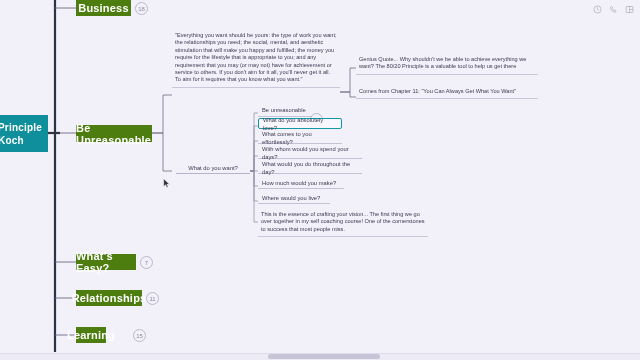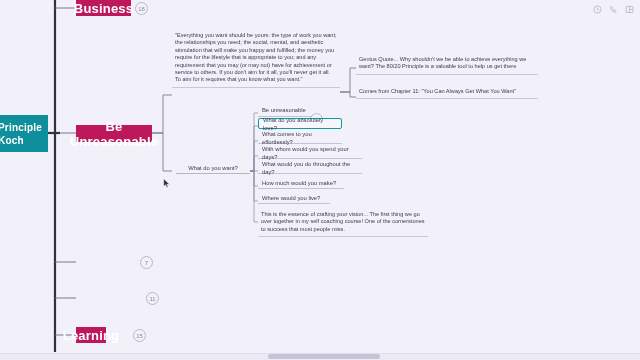--- a/index.html
+++ b/index.html
@@ -8,28 +8,27 @@
     background:#f2f1f9;
     font-family:"Liberation Sans", sans-serif;
     position:relative;
   }
   #canvas{position:absolute;inset:0;}
   svg.wires{position:absolute;left:0;top:0;width:640px;height:360px;pointer-events:none;}
 
   
   .node{
     position:absolute;
-    background:#be185d;
+    background:#4d7c0f;
     color:#ffffff;
-    font-size:13px;
+    font-size:11px;
     font-weight:bold;
     display:flex;align-items:center;justify-content:center;
     letter-spacing:.2px;
     box-sizing:border-box;
-    text-align:center;
   }
   .root{
     background:#0f8f9b;
     font-size:10px;
     line-height:13px;
     padding:4px 6px;
     justify-content:flex-start;
     text-align:left;
     white-space:pre-line;
   }
@@ -152,22 +151,24 @@
   </div>
 
   <div class="node root" style="left:-8px;top:115px;width:56px;height:37px;">Principle
 Koch</div>
 
   <div class="node" style="left:76px;top:0px;width:55px;height:16px;">Business</div>
   <div class="badge" style="left:135px;top:2px;">18</div>
 
   <div class="node" style="left:76px;top:125px;width:76px;height:17px;">Be Unreasonable</div>
 
+  <div class="node" style="left:76px;top:254px;width:60px;height:16px;">What's Easy?</div>
   <div class="badge" style="left:140px;top:256px;">7</div>
 
+  <div class="node" style="left:76px;top:290px;width:66px;height:16px;">Relationships</div>
   <div class="badge" style="left:146px;top:292px;">11</div>
 
   <div class="node" style="left:76px;top:327px;width:30px;height:16px;">Learning</div>
   <div class="badge" style="left:133px;top:329px;">15</div>
 
   <div class="textbox" style="left:172px;top:30px;width:168px;">"Everything you want should be yours: the type of work you want; the relationships you need; the social, mental, and aesthetic stimulation that will make you happy and fulfilled; the money you require for the lifestyle that is appropriate to you; and any requirement that you may (or may not) have for achievement or service to others. If you don't aim for it all, you'll never get it all. To aim for it requires that you know what you want."</div>
 
   <div class="textbox" style="left:356px;top:54px;width:182px;">Genius Quote...  Why shouldn't we be able to achieve everything we want?  The 80/20 Principle is a valuable tool to help us get there</div>
   <div class="textbox" style="left:356px;top:86px;width:182px;">Comes from Chapter 11: "You Can Always Get What You Want"</div>
 

